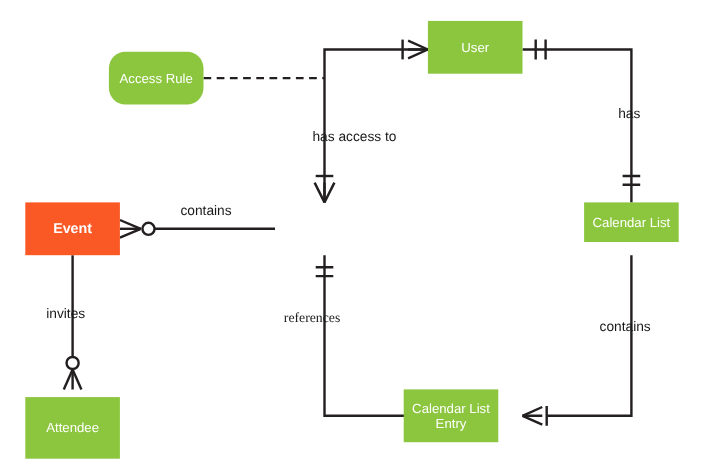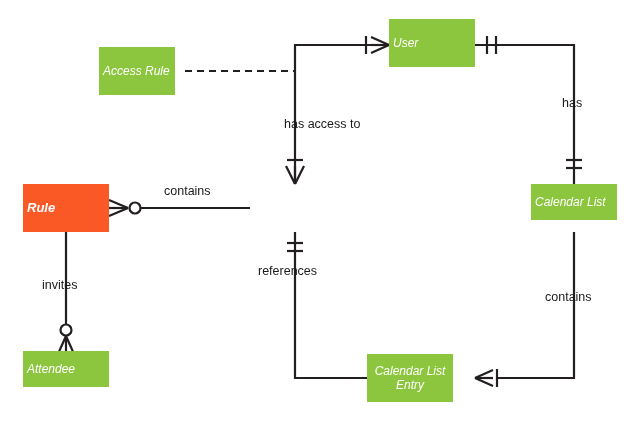--- a/index.html
+++ b/index.html
@@ -7,29 +7,28 @@
     width:642px;height:423px;
     background:#ffffff;
     font-family:"Liberation Sans", sans-serif;
     overflow:hidden;
   }
   #canvas{position:relative;width:642px;height:423px;}
   svg#wires{position:absolute;left:0;top:0;width:642px;height:423px;}
 
   .entity{
     position:absolute;
-    display:flex;align-items:center;justify-content:flex-start;
+    display:flex;align-items:center;justify-content:center;
     text-align:center;
     color:#ffffff;
     font-size:12px;
     line-height:14px;
     box-sizing:border-box;
     padding:18px 4px;
     z-index:5;
-    font-style:italic;
   }
   .entity.green{background:#8CC63E;}
   .entity.orange{background:#FA5825;font-weight:bold;font-size:13px;}
 
   .rel-label{
     position:absolute;
     font-size:12.5px;
     color:#1a1a1a;
     white-space:nowrap;
     z-index:6;
@@ -103,50 +102,50 @@
       <g>
         <line x1="566" y1="160" x2="582" y2="160"></line>
         <line x1="566" y1="168" x2="582" y2="168"></line>
       </g>
 
       <path d="M574,232 L574,378 L497,378"></path>
 
     </g>
   </svg>
 
-  <div class="entity green" style="left:99px;top:47px;width:76px;height:48px;">
+  <div class="entity green" style="left:99px;top:47px;width:86px;height:48px;border-radius:15px;">
     <span>Access Rule</span>
   </div>
 
   <div class="entity green" style="left:389px;top:19px;width:86px;height:48px;">
     <span>User</span>
   </div>
 
   <div class="entity orange" style="left:23px;top:184px;width:86px;height:48px;">
-    <span>Rule</span>
+    <span>Event</span>
   </div>
 
 
   <div class="entity green" style="left:531px;top:184px;width:86px;height:32px;">
     <span>Calendar List</span>
   </div>
 
-  <div class="entity green" style="left:23px;top:351px;width:86px;height:36px;">
+  <div class="entity green" style="left:23px;top:361px;width:86px;height:56px;">
     <span>Attendee</span>
   </div>
 
   <div class="entity green" style="left:367px;top:354px;width:86px;height:48px;">
     <span>Calendar List Entry</span>
   </div>
 
   <div class="rel-label" style="left:248px;top:117px;margin-left:36px;">has access to</div>
 
   <div class="rel-label" style="left:164px;top:184px;">contains</div>
 
   <div class="rel-label" style="left:42px;top:278px;">invites</div>
 
-  <div class="rel-label" style="left:258px;top:264px;">references</div>
+  <div class="rel-label" style="left:258px;top:282px;font-family:Liberation Serif, serif;">references</div>
 
   <div class="rel-label" style="left:562px;top:96px;">has</div>
 
   <div class="rel-label" style="left:545px;top:290px;">contains</div>
 
 </div>
 
 </body></html>

